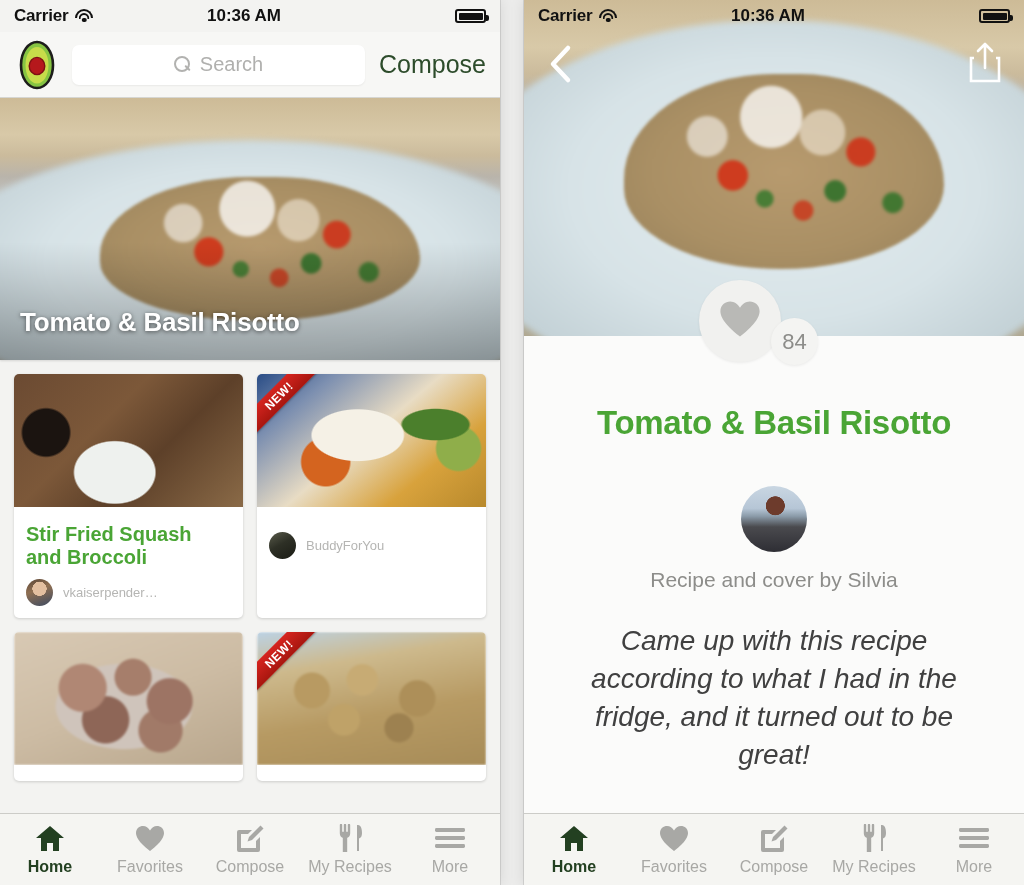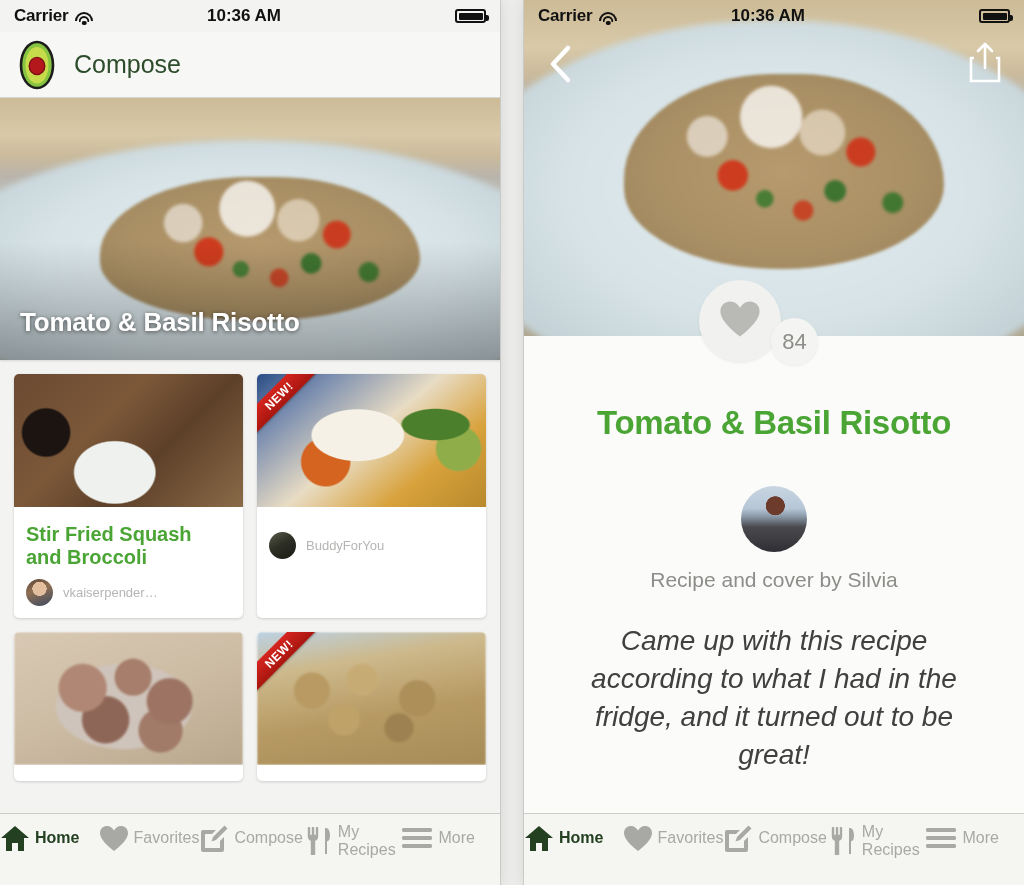--- a/index.html
+++ b/index.html
@@ -19,21 +19,21 @@
   }
   .phone.right { margin-left:0; }
 
   
   .statusbar {
     height:32px; flex:0 0 32px; position:relative; z-index:6;
     display:flex; align-items:center; padding:0 14px;
     font-size:17px; font-weight:bold; color:#111;
   }
   .statusbar.onimg { position:absolute; top:0; left:0; right:0; }
-  .sb-left { display:flex; align-items:flex-end; gap:7px; }
+  .sb-left { display:flex; align-items:center; gap:7px; }
   .sb-carrier { font-size:17px; font-weight:bold; letter-spacing:-.2px; }
   .wifi { width:18px; height:14px; position:relative; display:inline-block; }
   .wifi i { position:absolute; display:block; border:2.4px solid #111; border-bottom:none;
             border-radius:50% 50% 0 0 / 100% 100% 0 0; left:50%; transform:translateX(-50%); }
   .wifi i.a { width:18px; height:9px; top:0; }
   .wifi i.b { width:11px; height:6px; top:4px; }
   .wifi i.c { width:4.5px; height:4.5px; top:8.5px; background:#111; border:none; border-radius:50%; }
   .sb-time { position:absolute; left:0; right:12px; text-align:center; font-size:17px; font-weight:bold; pointer-events:none; }
   .sb-right { margin-left:auto; display:flex; align-items:center; }
   .battery { width:31px; height:14px; border:2px solid #111; border-radius:3px; position:relative; }
@@ -176,21 +176,21 @@
       radial-gradient(circle at 52% 30%, #6d3b2c 0 16%, rgba(109,59,44,0) 17%),
       linear-gradient(180deg,#c9d6e2 0%,#b6c6d6 34%,#8a9aa8 46%,#4a4a4e 62%,#2e2e34 100%);
   }
 
   
   .tabbar {
     height:72px; flex:0 0 72px; background:#f5f5f2;
     border-top:1px solid #ccccc8; display:flex; align-items:flex-start;
     padding-top:9px; position:relative; z-index:5;
   }
-  .tab { flex:1 1 0; display:flex; flex-direction:row; align-items:center; gap:5px; }
+  .tab { flex:1 1 0; display:flex; flex-direction:column; align-items:center; gap:5px; }
   .tab-icon { height:30px; display:flex; align-items:center; justify-content:center; }
   .tab-label { font-size:16px; color:#a8a8a5; }
   .tab.active .tab-label { color:#234021; font-weight:bold; }
 
   
   .detail-hero { position:relative; width:100%; height:336px; overflow:hidden; background:#bfc9ca; }
   .back-btn { position:absolute; left:22px; top:44px; width:30px; height:40px; z-index:4; }
   .share-btn { position:absolute; right:22px; top:42px; width:34px; height:42px; z-index:4; }
   .like-wrap { position:absolute; left:50%; transform:translateX(-50%); top:280px; z-index:5; width:170px; height:96px; }
   .like-circle {
@@ -234,20 +234,24 @@
     </div>
 
     <div class="navbar">
       <div class="avocado">
         <svg width="46" height="50" viewBox="0 0 46 50">
           <path d="M23 2 C31 2 39 11 39 25 C39 38 32 48 23 48 C14 48 7 38 7 25 C7 11 15 2 23 2 Z" fill="#86c442" stroke="#1d1d1b" stroke-width="2.6"></path>
           <path d="M23 7 C29 7 34.5 14 34.5 25 C34.5 35.5 29.5 43.5 23 43.5 C16.5 43.5 11.5 35.5 11.5 25 C11.5 14 17 7 23 7 Z" fill="#c7dc4a"></path>
           <ellipse cx="23" cy="26" rx="7.8" ry="8.6" fill="#b5181c" stroke="#7d1013" stroke-width="1.4"></ellipse>
         </svg>
       </div>
+      <div class="searchbox">
+        <span class="search-icon"></span>
+        <span class="search-placeholder">Search</span>
+      </div>
       <div class="browse-btn">Compose</div>
     </div>
 
     <div class="body">
 
       <div class="hero">
         <div class="risotto">
           <div class="bg"></div>
             <div class="plate"></div>
             <div class="rice"></div>

